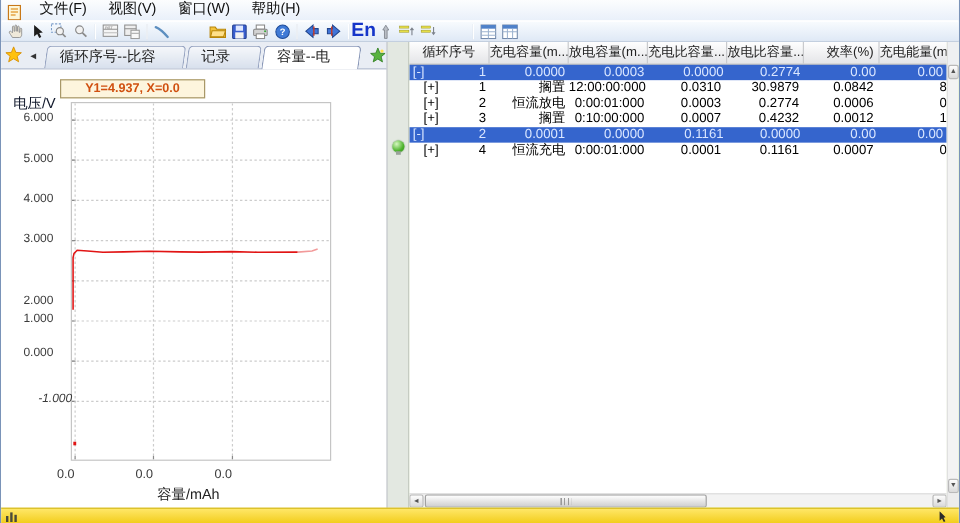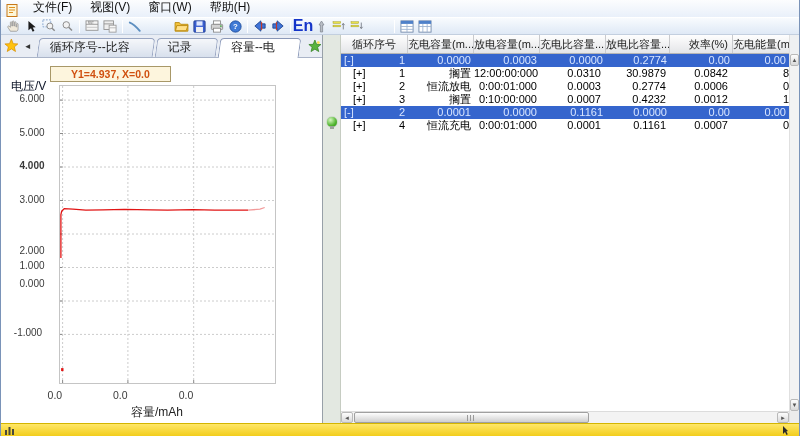--- a/index.html
+++ b/index.html
@@ -273,26 +273,26 @@
               <line x1="133.7" y1="0" x2="133.7" y2="297" stroke="#cccccc" stroke-width="1" stroke-dasharray="2 2"></line>
               <line x1="133.7" y1="294" x2="133.7" y2="297" stroke="#8a8a8a" stroke-width="1"></line>
               <polyline points="0.9,172.1 0.9,128.6 1.7,125.2 4.3,122.6 12.9,123.2 25.8,124.2 43.0,123.9 64.5,123.4 90.3,123.9 107.5,124.1 133.3,123.7 154.8,124.2 188.1,124.1" fill="none" stroke="#e11414" stroke-width="1.3"></polyline>
               <polyline points="188.1,124.1 200.0,123.2 204.7,121.5" fill="none" stroke="#f29a9a" stroke-width="1.3"></polyline>
               <rect x="1.1" y="282.1" width="2.4" height="3" fill="#e11414"></rect>
             </svg>
         </div>
         <div id="ytick-host">
             <div class="ytick" style="left: 10px; top: 35.0631px;">6.000</div>
             <div class="ytick" style="left: 10px; top: 68.5468px;">5.000</div>
-            <div class="ytick" style="left: 10px; top: 102.03px; font-weight: bold;">4.000</div>
+            <div class="ytick" style="left: 10px; top: 102.03px;">4.000</div>
             <div class="ytick" style="left: 10px; top: 135.514px;">3.000</div>
             <div class="ytick" style="left: 10px; top: 187px;">2.000</div>
             <div class="ytick" style="left: 10px; top: 202.481px;">1.000</div>
-            <div class="ytick" style="left: 10px; top: 220px;">0.000</div>
-            <div class="ytick" style="left: 6px; top: 269.449px;">-1.000</div>
+            <div class="ytick" style="left: 10px; top: 231px;">0.000</div>
+            <div class="ytick" style="left: 24px; top: 269.449px; font-style: italic;">-1.000</div>
           </div>
         <div id="xtick-host">
             <div class="xtick" style="left: 46.58px; top: 331px;">0.0</div>
             <div class="xtick" style="left: 111.94px; top: 331px;">0.0</div>
             <div class="xtick" style="left: 177.73px; top: 331px;">0.0</div>
           </div>
         <div class="x-axis-title">容量/mAh</div>
       </div>
     </div>
 

